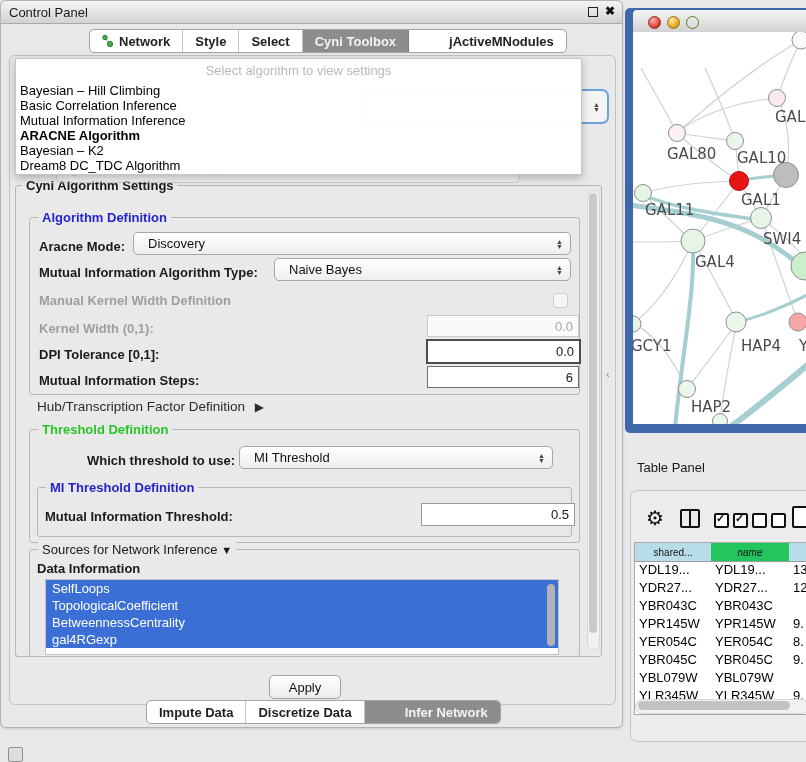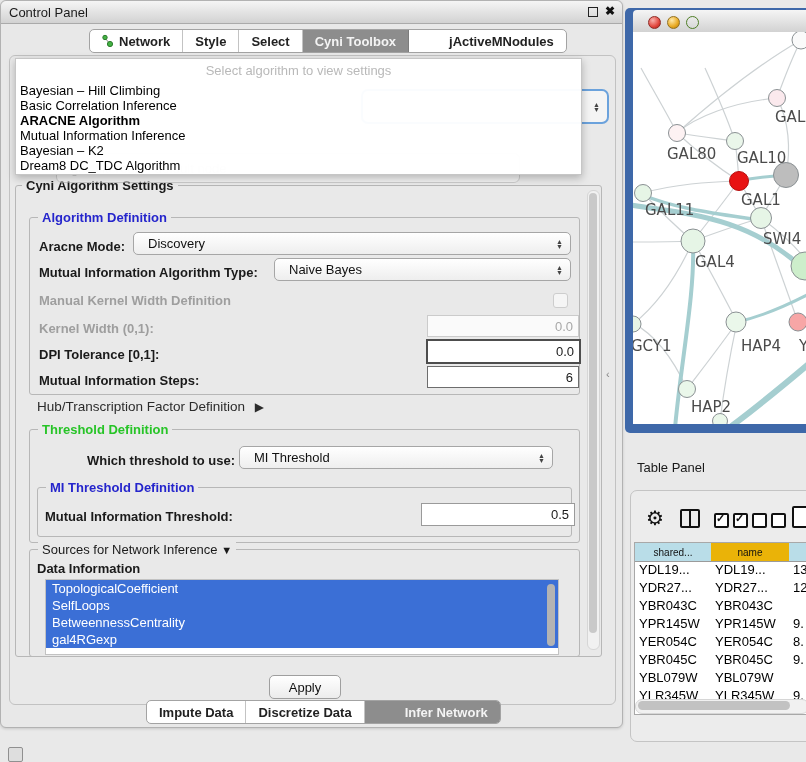--- a/index.html
+++ b/index.html
@@ -42,21 +42,21 @@
   .popup-item{font-size:13px;height:15px;line-height:15px;padding-left:4px;color:#000;white-space:nowrap;}
   .popup-item.bold{font-weight:bold;}
   
   .tl{position:absolute;width:11px;height:11px;border-radius:50%;top:6px;}
   .tl.r{background:radial-gradient(circle at 35% 30%,#f8b0ab,#e2463d 60%,#9f1d16);border:1px solid #8e2a24;}
   .tl.y{background:radial-gradient(circle at 35% 30%,#ffe9a8,#e8a921 60%,#a9770d);border:1px solid #93701f;}
   .tl.g{background:radial-gradient(circle at 35% 30%,#d2f0b2,#77b942 60%,#3f7c17;);border:1px solid #4e7d25;}
   
   .hcell{position:absolute;top:0;height:18px;border-right:1px solid #9b9b9b;border-bottom:1px solid #9b9b9b;
          display:flex;align-items:center;justify-content:center;font-size:10px;color:#111;}
-  .hblue{background:#b9dde8;} .hgray{background:#eab308;}
+  .hblue{background:#b9dde8;} .hgray{background:#22c55e;font-style:italic;}
   .tcell{position:absolute;height:18px;line-height:18px;font-size:13px;color:#000;white-space:nowrap;overflow:hidden;padding-left:4px;box-sizing:border-box;}
   .ckbox{display:inline-block;width:11px;height:11px;border:2px solid #111;border-radius:2px;margin-right:4px;
          position:relative;background:#fff;}
   .ckbox.ck::after{content:"✓";position:absolute;left:0px;top:-3px;font-size:11px;font-weight:bold;color:#111;}
   svg text{font-family:"DejaVu Sans",sans-serif;}
 </style>
 </head>
 <body>
 
 <div id="screen">
@@ -101,22 +101,22 @@
     </div>
     <div class="abs" style="left:55px;top:152px;width:448px;height:28px;border:1px solid #b4b4b4;border-radius:6px;background:#fbfbfb;z-index:5;display:flex;align-items:center;padding-left:14px;color:#a9a9a9;opacity:.55;">
       <span>gal4filtered.sif default node</span>
     </div>
 
     <div id="algo-popup">
       <div id="popup-header">Select algorithm to view settings</div>
       <div id="popup-items" style="margin-top:5px;">
           <div class="popup-item">Bayesian – Hill Climbing</div>
           <div class="popup-item">Basic Correlation Inference</div>
+          <div class="popup-item">Mutual Information Inference</div>
           <div class="popup-item bold">ARACNE Algorithm</div>
-          <div class="popup-item">Mutual Information Inference</div>
           <div class="popup-item">Bayesian – K2</div>
           <div class="popup-item">Dream8 DC_TDC Algorithm</div>
         </div>
     </div>
 
     <div class="group" style="left:14px;top:184px;width:585px;height:470px;">
       <span class="legend" style="left:6px;">Cyni Algorithm Settings</span>
     </div>
 
     <div class="scrolltrack" style="left:586px;top:189px;width:11px;height:458px;">
@@ -184,22 +184,22 @@
 
     <div class="group" style="left:28px;top:548px;width:549px;height:106px;">
       <span class="legend" style="color:#1a1a1a;font-weight:normal;">
         <span>Sources for Network Inference</span>
         <span style="font-size:11px;">▼</span>
       </span>
     </div>
     <span class="lbl" style="left:36px;top:560px;">Data Information</span>
     <div class="listbox" style="left:44px;top:578px;width:512px;height:74px;">
       <div id="attr-list">
+          <div class="listrow">SelfLoops</div>
           <div class="listrow">TopologicalCoefficient</div>
-          <div class="listrow">SelfLoops</div>
           <div class="listrow">BetweennessCentrality</div>
           <div class="listrow">gal4RGexp</div>
         </div>
       <div class="scrollthumb" style="right:3px;top:4px;width:8px;height:62px;background:#b3b3b3;"></div>
     </div>
 
     <div class="btn" style="left:268px;top:674px;width:70px;height:22px;">
       <span>Apply</span>
     </div>
 

